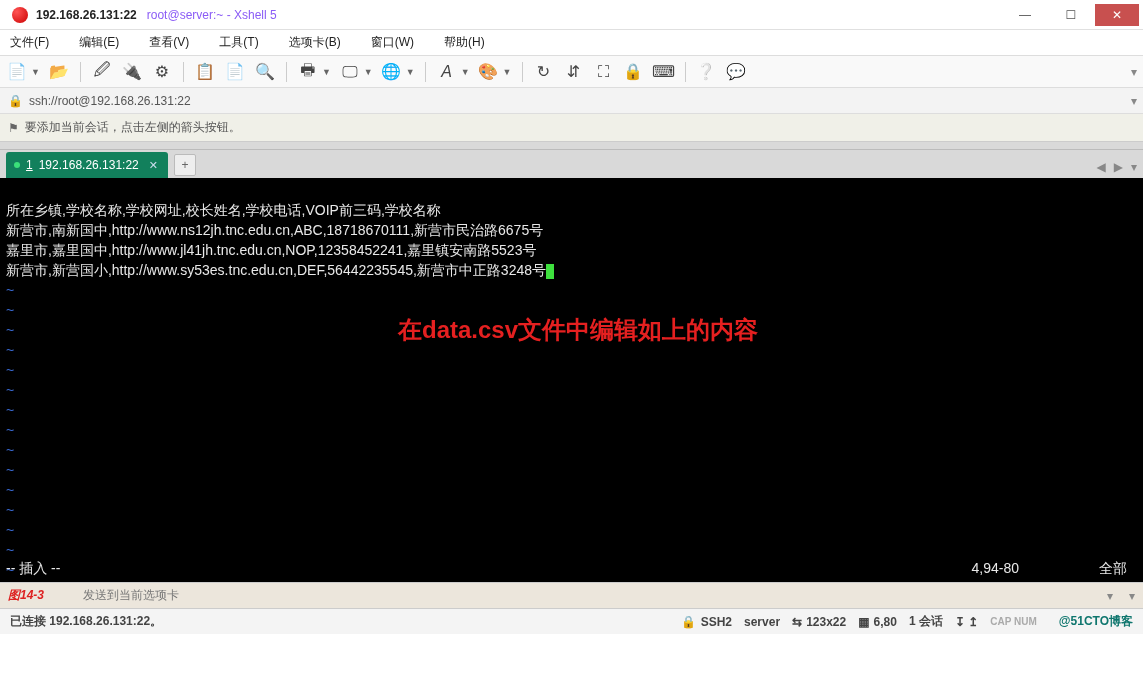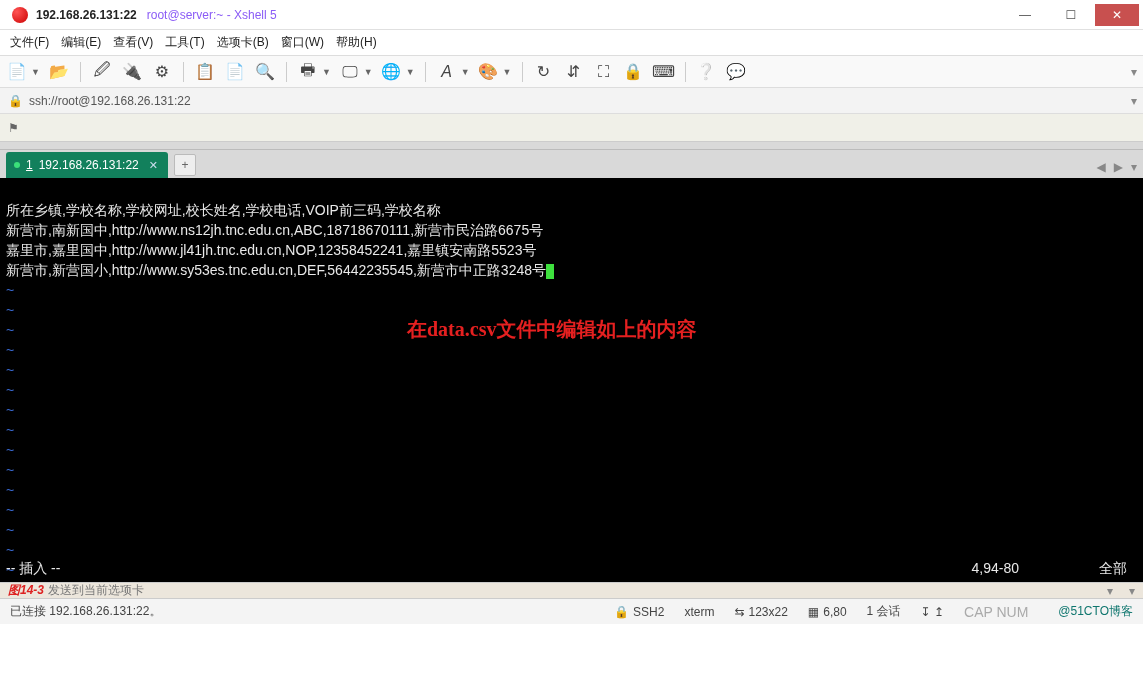--- a/index.html
+++ b/index.html
@@ -6,21 +6,21 @@
 body { width: 1143px; height: 686px; background: #fff; overflow: hidden; font-size: 12px; }
 
 .titlebar { height: 30px; background: #fff; display: flex; align-items: center; padding: 0 4px; border-bottom: 1px solid #e0e0e0; }
 .titlebar .appicon { width: 16px; height: 16px; background: radial-gradient(circle at 30% 30%, #f55, #c00); border-radius: 50%; margin: 0 8px; }
 .titlebar .addr { font-weight: bold; color: #222; margin-right: 10px; }
 .titlebar .winlabel { color: #8b5cf6; }
 .winbtns { margin-left: auto; display: flex; }
 .winbtns .wbtn { width: 44px; height: 22px; display: flex; align-items: center; justify-content: center; color: #555; margin-left: 2px; }
 .winbtns .wbtn.close { background: #c8504f; color: #fff; }
 
-.menubar { height: 26px; display: flex; align-items: center; padding: 0 8px; gap: 8px; color: #222; border-bottom: 1px solid #ddd; }
+.menubar { height: 26px; display: flex; align-items: center; padding: 0 8px; gap: 26px; color: #222; border-bottom: 1px solid #ddd; }
 .menuitem { padding: 2px 2px; cursor: default; }
 
 .toolbar { height: 32px; display: flex; align-items: center; padding: 0 6px; gap: 8px; border-bottom: 1px solid #ddd; background: #f9f9f9; position: relative; }
 .tbicon { width: 22px; height: 22px; display: flex; align-items: center; justify-content: center; color: #444; font-size: 16px; }
 .tbsep { width: 1px; height: 20px; background: #ccc; margin: 0 2px; }
 .dd { font-size: 9px; color: #666; margin-left: -5px; }
 .toolbar .chev { position:absolute; right:6px; color:#888; }
 
 .addrbar { height: 26px; display: flex; align-items: center; padding: 0 8px; background: #f3f3f3; border-bottom: 1px solid #ddd; color: #555; position: relative; }
 .addrbar .lock { margin-right: 6px; color: #888; }
@@ -34,38 +34,38 @@
 .tabstrip { height: 28px; background: #d9d9d9; display: flex; align-items: flex-end; padding: 0 6px; position: relative; }
 .tab { height: 26px; background: #12805c; color: #fff; display: flex; align-items: center; padding: 0 10px 0 8px; border-radius: 3px 3px 0 0; font-size: 12px; gap: 6px; }
 .tab .dot { width: 6px; height: 6px; background: #3be07a; border-radius: 50%; }
 .tab .num { text-decoration: underline; }
 .tab .x { color: #cde; margin-left: 4px; font-size: 11px; }
 .addtab { width: 22px; height: 22px; background: #eee; border: 1px solid #bbb; display: flex; align-items: center; justify-content: center; margin-left: 6px; margin-bottom: 2px; color: #666; border-radius: 2px; }
 .tabnav { position: absolute; right: 6px; bottom: 4px; display: flex; gap: 8px; color: #888; }
 
 .terminal { background: #000; color: #e8e8e8; font-family: "Consolas","Courier New",monospace; font-size: 14px; line-height: 19px; padding: 4px 6px; height: 404px; position: relative; white-space: pre; }
 .terminal .tilde { color: #3a6bd6; }
-.terminal .annot { color: #e52020; font-family: Liberation Serif, serif; font-weight: bold; font-size: 20px; position: absolute; left: 407px; top: 142px; }
+.terminal .annot { color: #e52020; font-family: Liberation Sans, sans-serif; font-weight: bold; font-size: 24px; position: absolute; left: 398px; top: 142px; }
 .terminal .cursor { display: inline-block; width: 8px; height: 15px; background: #3ee03e; vertical-align: text-bottom; }
 .terminal .vimstatus { position: absolute; bottom: 4px; left: 6px; right: 6px; display: flex; }
 .terminal .vimstatus .mode { flex: 0 0 auto; }
 .terminal .vimstatus .pos { margin-left: auto; margin-right: 80px; text-align: right; }
 .terminal .vimstatus .all { margin-right: 10px; text-align: right; }
 
-.sendbar { height: 16px; background: #ece6dc; border-top: 1px solid #ccc; display: flex; align-items: center; padding: 0 8px; color: #777; position: relative; }
+.sendbar { height: 26px; background: #ece6dc; border-top: 1px solid #ccc; display: flex; align-items: center; padding: 0 8px; color: #777; position: relative; gap: 35px; }
 .sendbar .figlabel { color: #d22; font-weight: bold; font-style: italic; margin-right: 4px; }
 .sendbar .ddl { position:absolute; right:30px; color:#888; }
 .sendbar .chev { position:absolute; right:8px; color:#888; }
 
-.statusbar { height: 26px; background: #f4f4f4; border-top: 1px solid #ccc; display: flex; align-items: center; padding: 3px 10px; color: #444; gap: 20px; font-size: 12px; }
+.statusbar { height: 26px; background: #f4f4f4; border-top: 1px solid #ccc; display: flex; align-items: center; padding: 3px 10px; color: #444; gap: 12px; font-size: 12px; font-weight: bold; }
 .statusbar .left { flex: 0 0 auto; }
 .statusbar .spacer { flex: 1; }
 .statusbar .seg { display: flex; align-items: center; gap: 4px; }
 .statusbar .wm { color: #0f766e; margin-left: 10px; }
-.statusbar .cap { font-size: 14px; color: #aaa; }
+.statusbar .cap { font-size: 10px; color: #aaa; }
 </style>
 </head>
 <body>
 
 <div class="titlebar">
   <div class="appicon"></div>
   <div class="addr">192.168.26.131:22</div>
   <div class="winlabel">root@server:~ - Xshell 5</div>
   <div class="winbtns">
     <div class="wbtn">—</div>
@@ -123,20 +123,21 @@
 </div>
 
 <div class="addrbar">
   <span class="lock">🔒</span>
   <span>ssh://root@192.168.26.131:22</span>
   <span class="chev">▾</span>
 </div>
 
 <div class="hintbar">
   <span class="flag">⚑</span>
+  <span>要添加当前会话，点击左侧的箭头按钮。</span>
 </div>
 
 <div class="hdrstrip"></div>
 
 <div class="tabstrip">
   <div class="tab">
     <span class="dot"></span>
     <span class="num">1</span>
     <span>192.168.26.131:22</span>
     <span class="x">✕</span>
@@ -185,21 +186,21 @@
   <span class="chev">▾</span>
 </div>
 
 <div class="statusbar">
   <span class="left">已连接 192.168.26.131:22。</span>
   <span class="spacer"></span>
   <span class="seg">
       <span>🔒</span>
       <span>SSH2</span>
     </span>
-  <span class="seg">xterm</span>
+  <span class="seg">server</span>
   <span class="seg">
       <span>⇆</span>
       <span>123x22</span>
     </span>
   <span class="seg">
       <span>▦</span>
       <span>6,80</span>
     </span>
   <span class="seg">1 会话</span>
   <span class="seg">↧ ↥</span>

